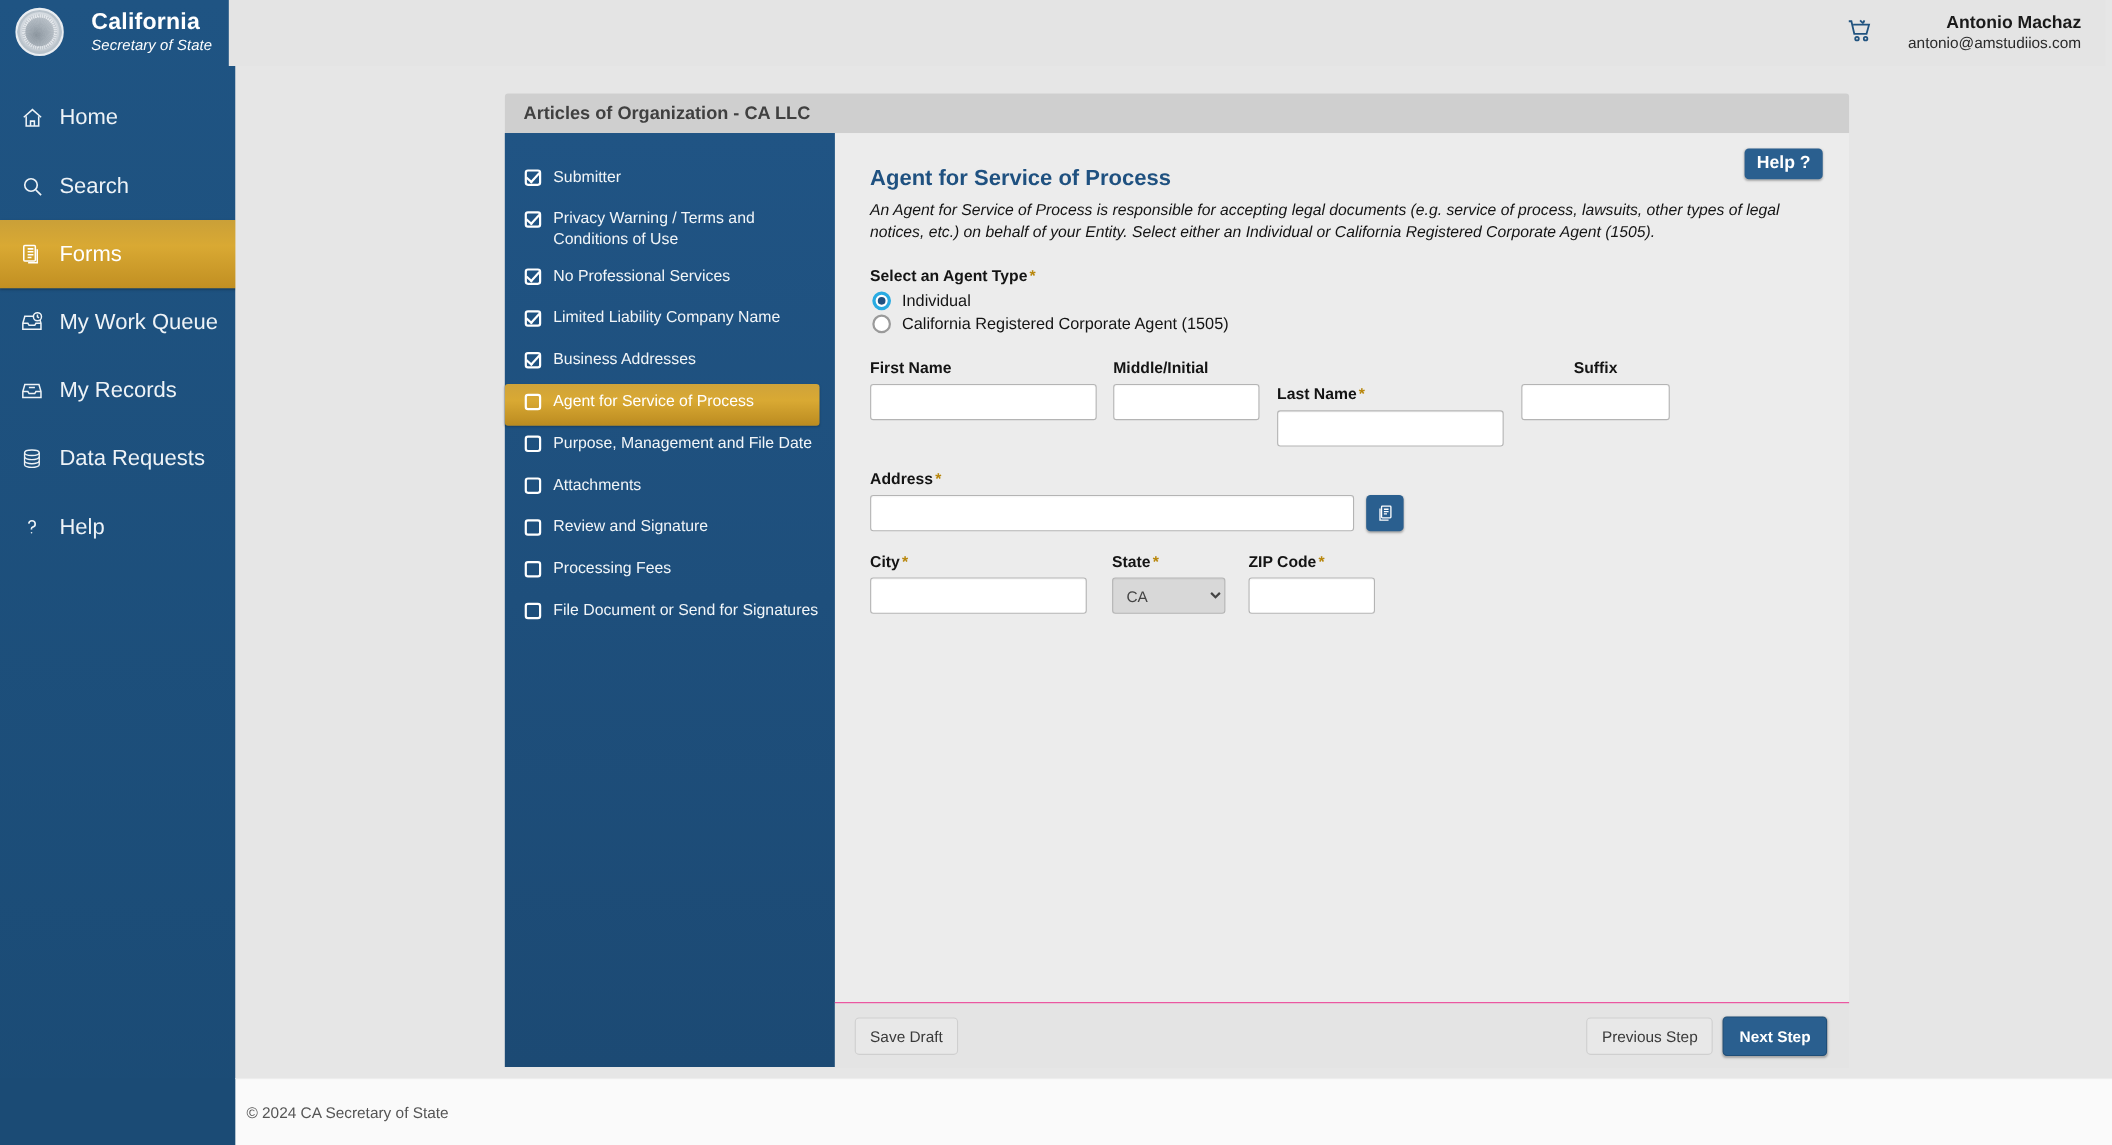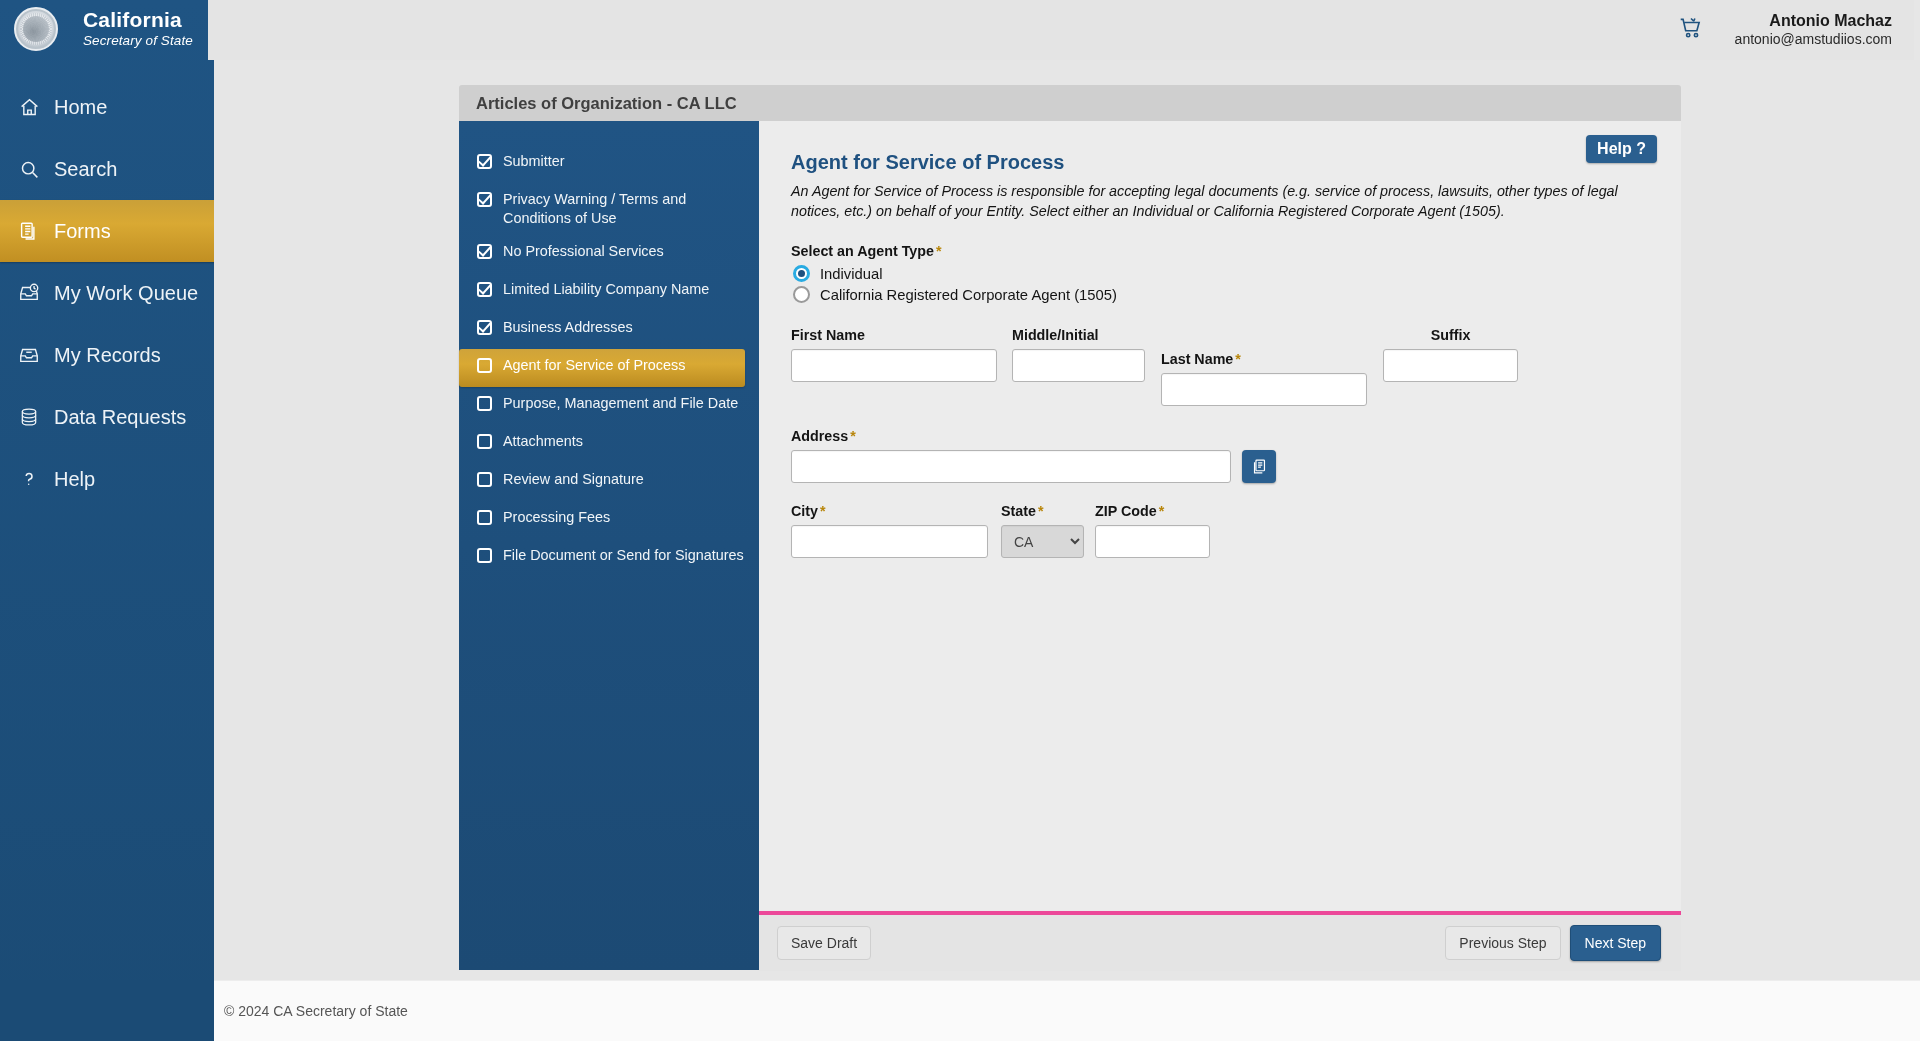--- a/index.html
+++ b/index.html
@@ -192,41 +192,41 @@
   input.addr { width: 440px; height: 33px; }
   .book-btn {
     width: 34px; height: 33px; border-radius: 4px; border: none;
     background: #2a5f8f; color: #fff; display: flex; align-items: center; justify-content: center;
     cursor: pointer; box-shadow: 0 1px 2px rgba(0,0,0,.3);
   }
 
   .ste-wrap { margin-top: 20px; }
   input.ste { width: 491px; }
 
-  .csz { margin-top: 20px; display: flex; align-items: flex-end; }
+  .csz { margin-top: 20px; display: flex; gap: 10px; align-items: flex-end; }
   input.city { width: 197px; }
-  select.state { width: 83px; height: 33px; }
+  select.state { width: 103px; height: 33px; }
   input.zip { width: 115px; }
   .csz .grp.state-g { margin-left: 13px; }
   .csz .grp.zip-g { margin-left: 11px; }
 
   
   .card-foot {
     background: #e4e4e4; height: 60px;
     display: flex; align-items: center; padding: 0 20px 0 18px;
-    border-top: 4px solid #ec4899;
+    border-top: 1px solid #ec4899;
   }
   .card-foot .spacer { flex: 1 1 auto; }
   .btn {
     font-family: "Liberation Sans", sans-serif;
     font-size: 14px; border-radius: 4px; cursor: pointer; border: 1px solid #cfcfcf;
     padding: 8px 13px; background: #e8e8e8; color: #3a3a3a;
   }
   .btn.primary {
-    background: #2a5f8f; border-color: #1f4e78; color: #fff; font-weight: normal;
+    background: #2a5f8f; border-color: #1f4e78; color: #fff; font-weight: bold;
     padding: 9px 14px; box-shadow: 0 1px 2px rgba(0,0,0,.28);
   }
   .btn.ghost { background: #e8e8e8; color: #3a3a3a; }
   .foot-right { display: flex; align-items: center; gap: 9px; }
 
   
   #pagefoot {
     position: absolute; left: 214px; top: 980px;
     width: 1706px; height: 61px; background: #fafafa;
     display: flex; align-items: center; padding-left: 10px;

